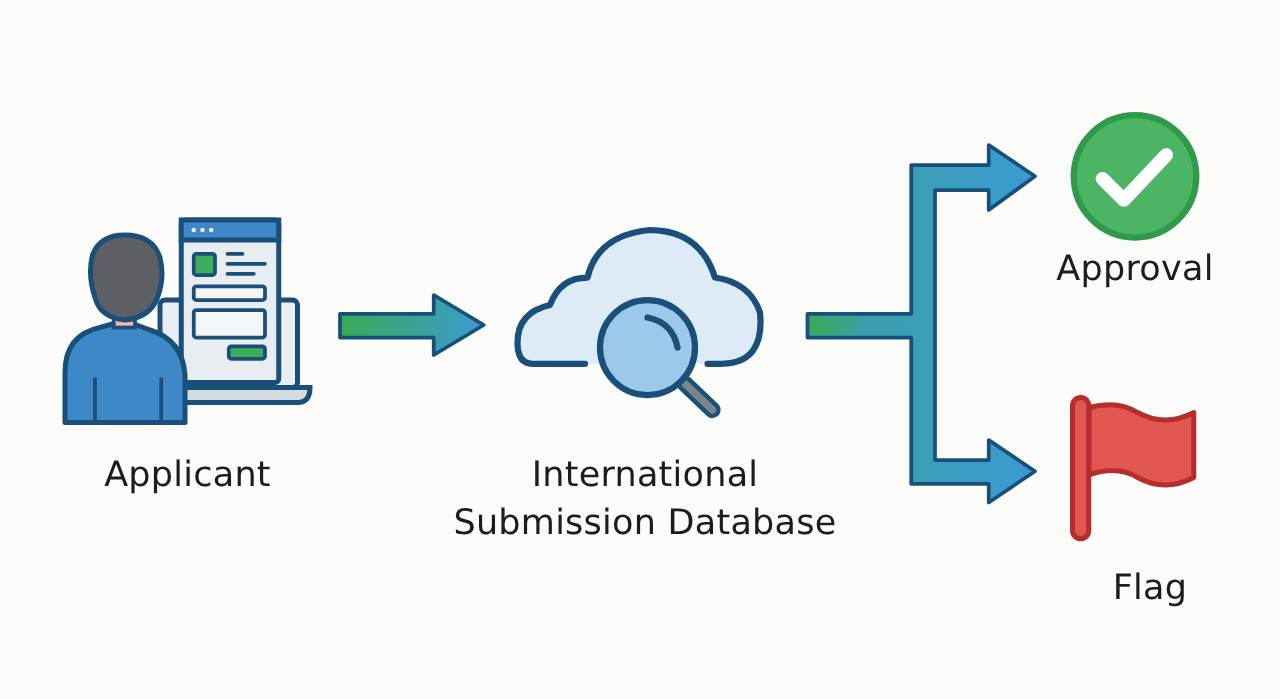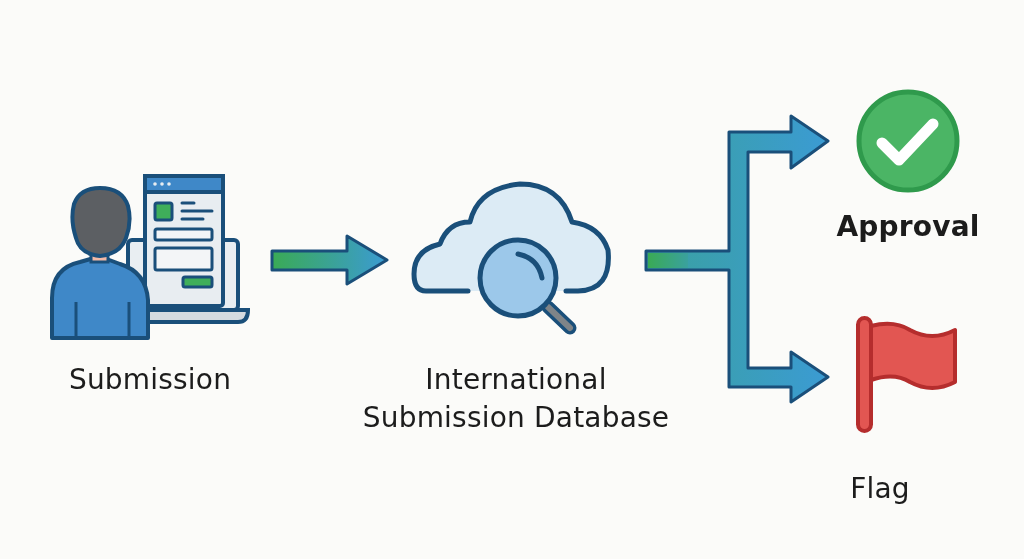--- a/index.html
+++ b/index.html
@@ -87,23 +87,23 @@
     <path d="M882 143 L899 160 L933 124" fill="none" stroke="#ffffff" stroke-width="11" stroke-linecap="round" stroke-linejoin="round"></path>
   </g>
 
   <g>
     <path d="M871 326 Q894 320 910 330 Q932 342 955 330 V382 Q932 394 910 382 Q894 372 871 380 Z" fill="#e25652" stroke="#b52d2d" stroke-width="4" stroke-linejoin="round"></path>
     <rect x="858" y="318" width="13" height="113" rx="6.5" fill="#e25652" stroke="#b52d2d" stroke-width="4"></rect>
   </g>
 </svg>
 
 <div class="node-label" style="left:40px; top:361px; width:220px;">
-  <div>Submission</div>
+  <div>Applicant</div>
 </div>
 
 <div class="node-label" style="left:356px; top:361px; width:320px;">
   <div>International</div>
   <div>Submission Database</div>
 </div>
 
-<div class="node-label" style="left:828px; top:208px; width:160px;font-weight:bold;">Approval</div>
+<div class="node-label" style="left:828px; top:196px; width:160px;">Approval</div>
 
-<div class="node-label" style="left:820px; top:451px; width:120px;margin-top:19px;">Flag</div>
+<div class="node-label" style="left:860px; top:451px; width:120px;">Flag</div>
 
 </body></html>

